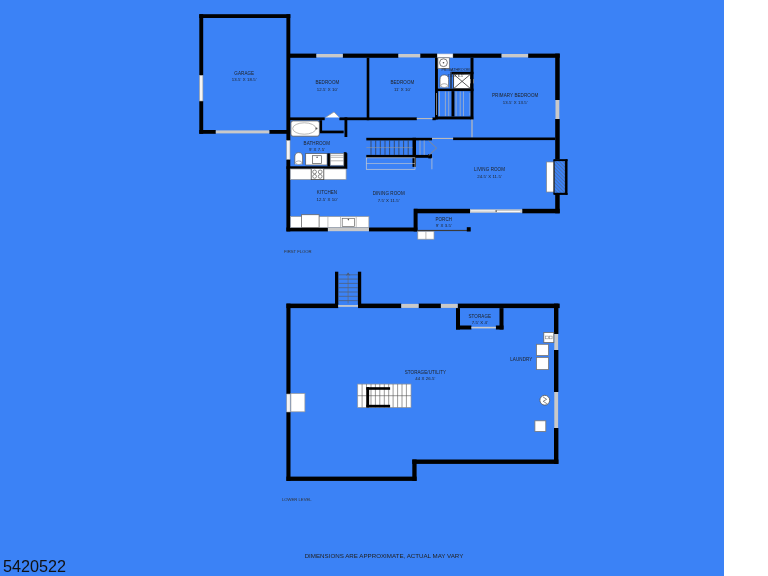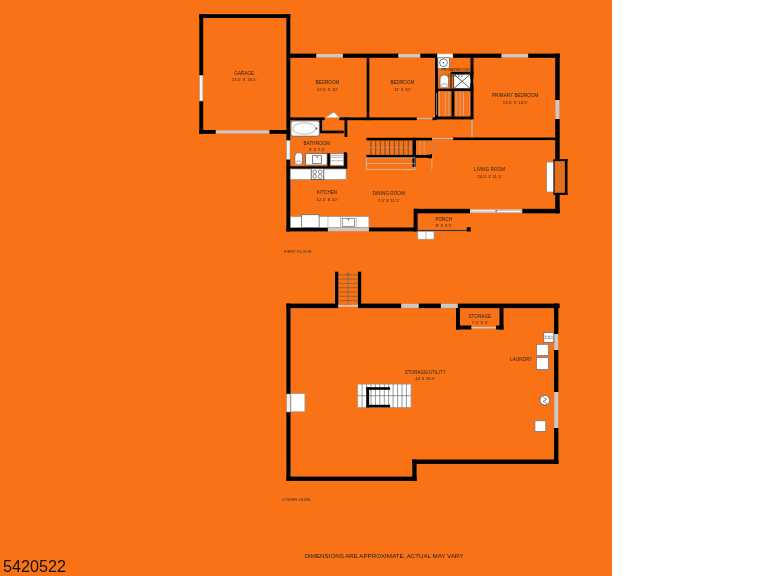--- a/index.html
+++ b/index.html
@@ -1,16 +1,16 @@
 <!DOCTYPE html>
 <html><head>
 <meta charset="utf-8">
 <style>
 html,body{margin:0;padding:0;background:#fff;}
-#page{position:relative;width:612px;height:576px;background:#f97316;overflow:hidden;text-align:center;}
+#page{position:relative;width:724px;height:576px;background:#3b82f6;overflow:hidden;text-align:center;}
 svg{position:absolute;left:0;top:0;}
 text{font-family:"Liberation Sans",sans-serif;fill:#1f1f1f;}
 .rm{font-size:4.5px;letter-spacing:0.1px;}
 .dim{font-size:4.3px;letter-spacing:0.1px;}
 .tiny{font-size:3.7px;}
 .lvl{font-size:4.2px;fill:#333;}
 </style>
 </head>
 <body>
 <div id="page">

